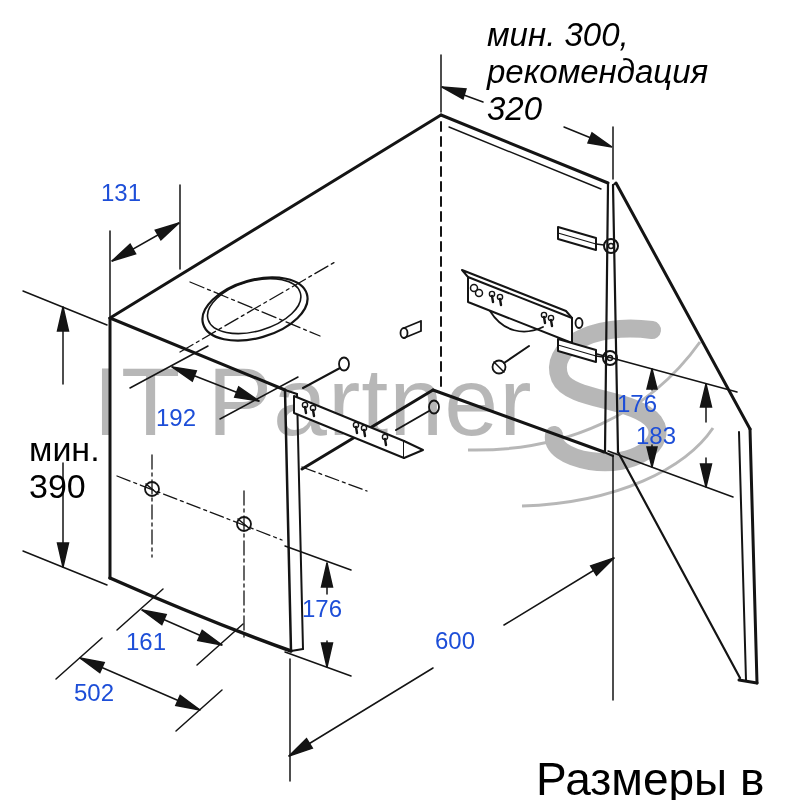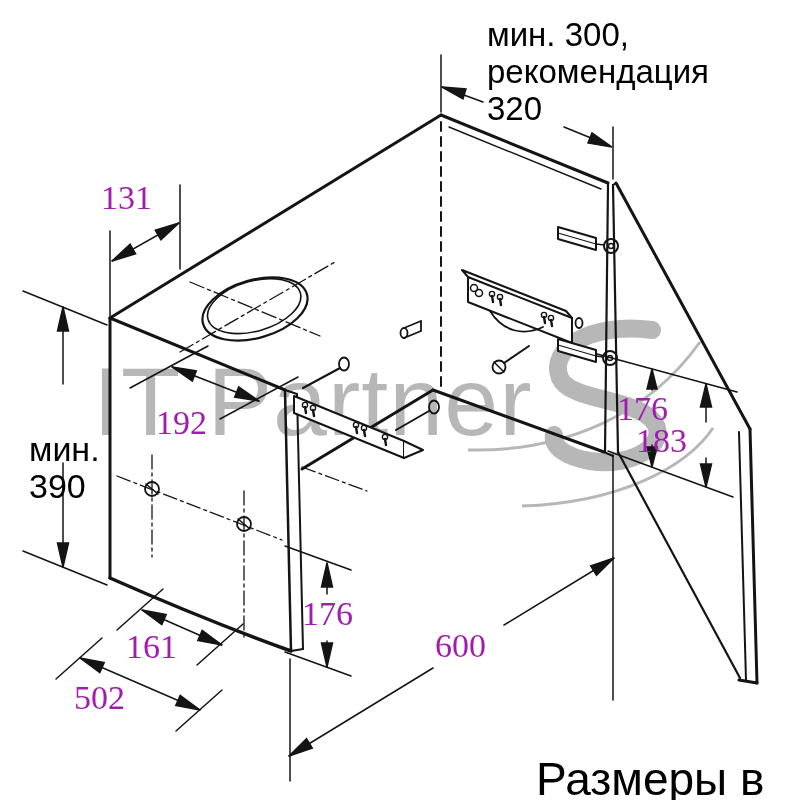--- a/index.html
+++ b/index.html
@@ -1,20 +1,20 @@
 <!DOCTYPE html>
 <html><head>
 <meta charset="utf-8">
 <style>
   html,body{margin:0;padding:0;background:#fff;width:800px;height:800px;overflow:hidden;}
   #stage{position:relative;width:800px;height:800px;background:#fff;
          font-family:"Liberation Sans",sans-serif;}
   #stage svg{position:absolute;left:0;top:0;}
-  .dim-label{position:absolute;color:#a21caf;font-size:34px;line-height:1.0;
-             white-space:pre;letter-spacing:0px;font-family:Liberation Serif, serif;}
+  .dim-label{position:absolute;color:#1d4ed8;font-size:24px;line-height:1.0;
+             white-space:pre;letter-spacing:0px;}
   .note-block{position:absolute;color:#000;font-size:33px;line-height:37px;white-space:pre;}
   .footer-label{position:absolute;color:#000;font-size:46px;}
   .wm-text{font-family:"Liberation Sans",sans-serif;}
 </style>
 </head>
 <body>
 
 <div id="stage">
 
 <svg width="800" height="800" viewBox="0 0 800 800">
@@ -171,21 +171,21 @@
     <path d="M652,369 L652,390 M652,445 L652,467" fill="none"></path>
     <polygon points="652,369 647,389 657,389"></polygon>
     <polygon points="652,467 647,447 657,447"></polygon>
 
     <path d="M706,384 L706,422 M706,458 L706,487" fill="none"></path>
     <polygon points="706,384 700.5,407 711.5,407"></polygon>
     <polygon points="706,487 700.5,464 711.5,464"></polygon>
   </g>
 </svg>
 
-<div class="note-block" style="left:487px;top:16px;"><span>мин. 300,</span>
+<div class="note-block" style="left:487px;top:16px;font-style:italic;"><span>мин. 300,</span>
 <span>рекомендация</span>
 <span>320</span></div>
 
 <div class="dim-label" style="left:101px;top:181px;">131</div>
 
 <div class="note-block" style="left:29px;top:387px;font-size:34px;margin-top:44px;"><span>мин.</span>
 <span>390</span></div>
 
 <div class="dim-label" style="left:156px;top:370px;margin-top:36px;">192</div>
 

